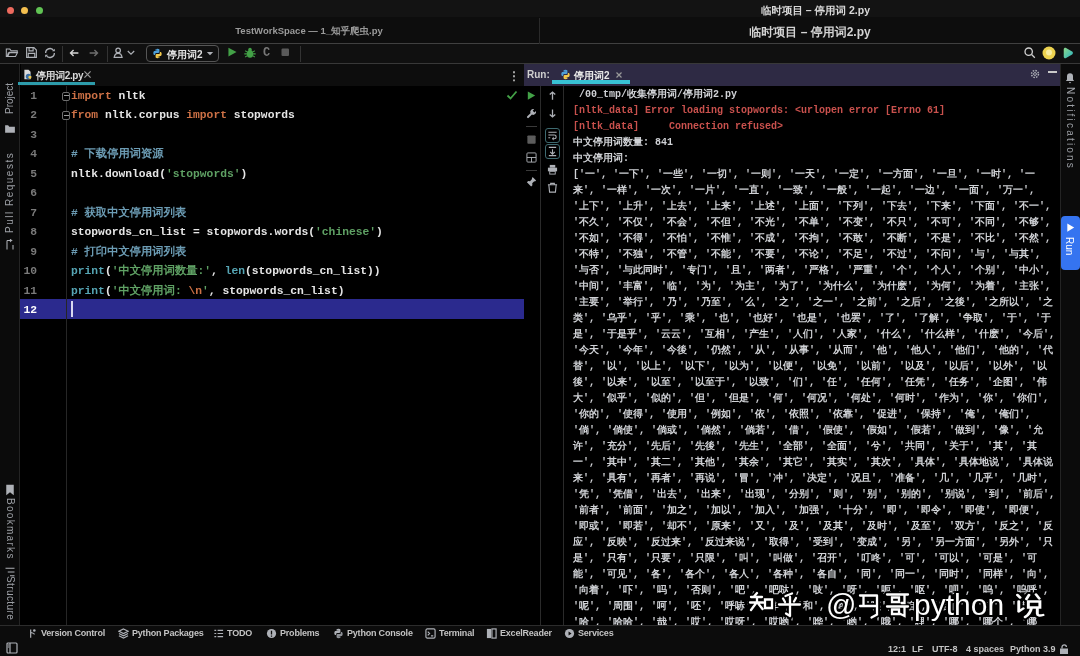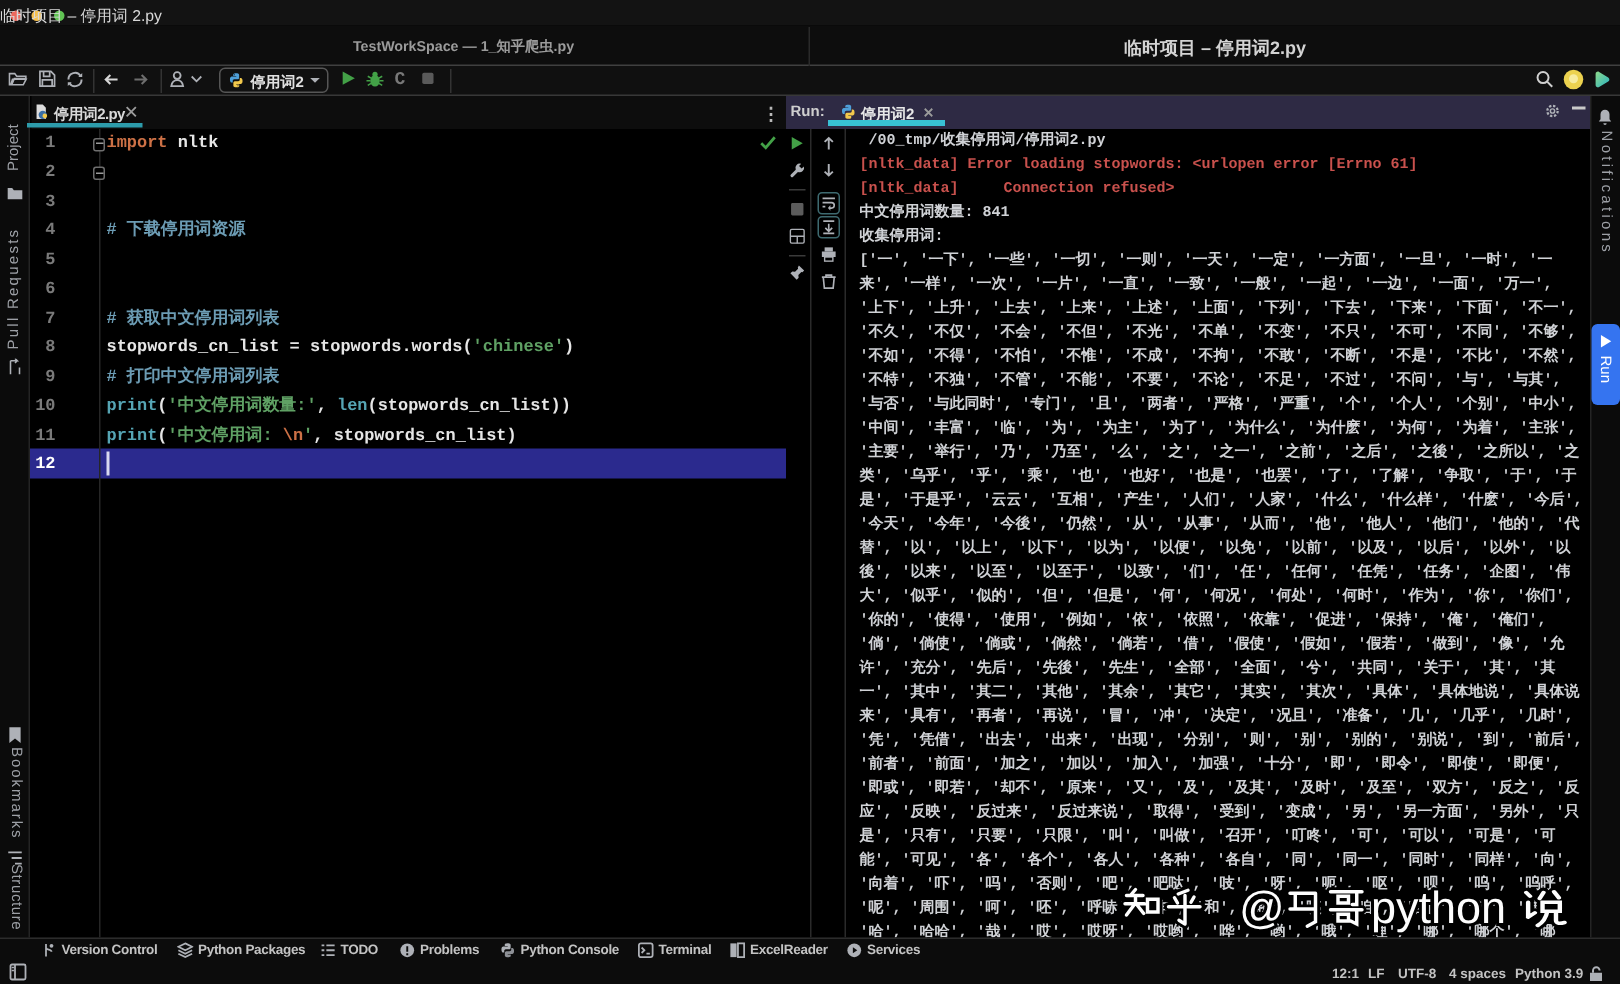--- a/index.html
+++ b/index.html
@@ -1,21 +1,21 @@
 <!DOCTYPE html>
 <html><head><meta charset="utf-8"><style>
 *{margin:0;padding:0;box-sizing:border-box}
 html,body{width:1080px;height:656px;background:#000;overflow:hidden;font-family:"Liberation Sans",sans-serif}
 .abs{position:absolute}
 #stage{position:relative;width:1080px;height:656px;background:#000}
 
 #menubar{left:0;top:0;width:1080px;height:17px;background:#131313}
 #titlebar{left:0;top:17px;width:1080px;height:27px;background:#0d0d0d;border-bottom:1px solid #404040}
 .tl{border-radius:50%;width:7px;height:7px;top:7px}
-#wt1{left:0;top:3.5px;width:870px;text-align:left;font-size:10.5px;font-weight:normal;color:#d9d9d9}
+#wt1{left:0;top:3.5px;width:870px;text-align:right;font-size:10.5px;font-weight:bold;color:#d9d9d9}
 .wt2{font-size:11px;font-weight:bold}
 
 #toolbar{left:0;top:44px;width:1080px;height:20px;background:#101010}
 .sep{width:1px;background:#333;top:46px;height:16px}
 
 #lstrip{left:0;top:64px;width:20px;height:561px;background:#0b0b0b;border-right:1px solid #242424}
 #rstrip{left:1060px;top:64px;width:20px;height:561px;background:#0b0b0b;border-left:1px solid #242424}
 .vlabel{color:#9da0a6;font-size:10px;white-space:nowrap}
 
 #tabbar{left:21px;top:64px;width:503px;height:22px;background:#0d0d0d}
@@ -154,24 +154,26 @@
       <path d="M1.5 1.5 8 8M8 1.5 1.5 8" stroke="#9a9a9a" stroke-width="1.3"></path>
     </svg>
     <div class="abs" style="left:18px;top:82px;width:77px;height:3px;background:#2d9cab"></div>
     <div class="abs" style="left:508px;top:69px;color:#b9b9b9;font-size:12px;font-weight:bold;letter-spacing:0">⋮</div>
 <div class="abs" id="editor">
       <div class="abs" style="left:-1px;top:213px;width:504px;height:20px;background:#2b2a8e"></div>
       <div class="abs" style="left:45px;top:0;width:1px;height:539px;background:#262626"></div>
       <div class="ln" style="left:0;top:0.5px;color:#7a7a7a">1</div>
       <div class="cl" style="top:0.5px"><span class="kw">import</span><span class="wh"> nltk</span></div>
       <div class="ln" style="left:0;top:20.0px;color:#7a7a7a">2</div>
+      <div class="cl" style="top:20.0px"><span class="kw">from</span><span class="wh"> nltk.corpus </span><span class="kw">import</span><span class="wh"> stopwords</span></div>
       <div class="ln" style="left:0;top:39.5px;color:#7a7a7a">3</div>
       <div class="ln" style="left:0;top:59.0px;color:#7a7a7a">4</div>
       <div class="cl" style="top:59.0px"><span class="cm"># 下载停用词资源</span></div>
       <div class="ln" style="left:0;top:78.5px;color:#7a7a7a">5</div>
+      <div class="cl" style="top:78.5px"><span class="wh">nltk.download(</span><span class="st">'stopwords'</span><span class="wh">)</span></div>
       <div class="ln" style="left:0;top:98.0px;color:#7a7a7a">6</div>
       <div class="ln" style="left:0;top:117.5px;color:#7a7a7a">7</div>
       <div class="cl" style="top:117.5px"><span class="cm"># 获取中文停用词列表</span></div>
       <div class="ln" style="left:0;top:137.0px;color:#7a7a7a">8</div>
       <div class="cl" style="top:137.0px"><span class="wh">stopwords_cn_list = stopwords.words(</span><span class="st">'chinese'</span><span class="wh">)</span></div>
       <div class="ln" style="left:0;top:156.5px;color:#7a7a7a">9</div>
       <div class="cl" style="top:156.5px"><span class="cm"># 打印中文停用词列表</span></div>
       <div class="ln" style="left:0;top:176.0px;color:#7a7a7a">10</div>
       <div class="cl" style="top:176.0px"><span class="fn">print</span><span class="wh">(</span><span class="st">'中文停用词数量:'</span><span class="wh">, </span><span class="fn">len</span><span class="wh">(stopwords_cn_list))</span></div>
       <div class="ln" style="left:0;top:195.5px;color:#7a7a7a">11</div>
@@ -244,21 +246,21 @@
       <rect x="3" y="8" width="6" height="3" fill="#000" stroke="#aeb1b7"></rect>
     </svg>
     <svg class="ico" style="left:547px;top:182px" width="11" height="11" viewBox="0 0 12 12">
       <path d="M2 3h8l-.8 8H2.8z M4 3V1.5h4V3M1 3h10" fill="none" stroke="#aeb1b7" stroke-width="1.2"></path>
     </svg>
 <div class="abs" id="console">
       <div class="line"> /00_tmp/收集停用词/停用词2.py</div>
       <div class="line red">[nltk_data] Error loading stopwords: &lt;urlopen error [Errno 61]</div>
       <div class="line red">[nltk_data]     Connection refused&gt;</div>
       <div class="line">中文停用词数量: 841</div>
-      <div class="line">收集停用词: </div>
+      <div class="line">中文停用词: </div>
       <div id="wrapblock">['一', '一下', '一些', '一切', '一则', '一天', '一定', '一方面', '一旦', '一时', '一来', '一样', '一次', '一片', '一直', '一致', '一般', '一起', '一边', '一面', '万一', '上下', '上升', '上去', '上来', '上述', '上面', '下列', '下去', '下来', '下面', '不一', '不久', '不仅', '不会', '不但', '不光', '不单', '不变', '不只', '不可', '不同', '不够', '不如', '不得', '不怕', '不惟', '不成', '不拘', '不敢', '不断', '不是', '不比', '不然', '不特', '不独', '不管', '不能', '不要', '不论', '不足', '不过', '不问', '与', '与其', '与否', '与此同时', '专门', '且', '两者', '严格', '严重', '个', '个人', '个别', '中小', '中间', '丰富', '临', '为', '为主', '为了', '为什么', '为什麽', '为何', '为着', '主张', '主要', '举行', '乃', '乃至', '么', '之', '之一', '之前', '之后', '之後', '之所以', '之类', '乌乎', '乎', '乘', '也', '也好', '也是', '也罢', '了', '了解', '争取', '于', '于是', '于是乎', '云云', '互相', '产生', '人们', '人家', '什么', '什么样', '什麽', '今后', '今天', '今年', '今後', '仍然', '从', '从事', '从而', '他', '他人', '他们', '他的', '代替', '以', '以上', '以下', '以为', '以便', '以免', '以前', '以及', '以后', '以外', '以後', '以来', '以至', '以至于', '以致', '们', '任', '任何', '任凭', '任务', '企图', '伟大', '似乎', '似的', '但', '但是', '何', '何况', '何处', '何时', '作为', '你', '你们', '你的', '使得', '使用', '例如', '依', '依照', '依靠', '促进', '保持', '俺', '俺们', '倘', '倘使', '倘或', '倘然', '倘若', '借', '假使', '假如', '假若', '做到', '像', '允许', '充分', '先后', '先後', '先生', '全部', '全面', '兮', '共同', '关于', '其', '其一', '其中', '其二', '其他', '其余', '其它', '其实', '其次', '具体', '具体地说', '具体说来', '具有', '再者', '再说', '冒', '冲', '决定', '况且', '准备', '几', '几乎', '几时', '凭', '凭借', '出去', '出来', '出现', '分别', '则', '别', '别的', '别说', '到', '前后', '前者', '前面', '加之', '加以', '加入', '加强', '十分', '即', '即令', '即使', '即便', '即或', '即若', '却不', '原来', '又', '及', '及其', '及时', '及至', '双方', '反之', '反应', '反映', '反过来', '反过来说', '取得', '受到', '变成', '另', '另一方面', '另外', '只是', '只有', '只要', '只限', '叫', '叫做', '召开', '叮咚', '可', '可以', '可是', '可能', '可见', '各', '各个', '各人', '各种', '各自', '同', '同一', '同时', '同样', '向', '向着', '吓', '吗', '否则', '吧', '吧哒', '吱', '呀', '呃', '呕', '呗', '呜', '呜呼', '呢', '周围', '呵', '呸', '呼哧', '咋', '和', '咚', '咦', '咱', '咱们', '咳', '哇', '哈', '哈哈', '哉', '哎', '哎呀', '哎哟', '哗', '哟', '哦', '哩', '哪', '哪个', '哪些', '哪儿', '哪天', '哪年', '哪怕', '哪样', '哪边', '哪里', '哼', '哼唷', '唉', '啊', '啐', '啥', '啦', '啪达', '喂', '喏', '喔唷', '嗡嗡', '嗬', '嗯', '嗳', '嘎', '嘎登', '嘘', '嘛', '嘻', '嘿', '因', '因为', '因此', '因而', '固然', '在', '在下', '地', '坚决', '坚持', '基本', '处理', '复杂', '多', '多少', '多数', '多次', '大力', '大多数', '大大', '大家', '大批', '大约', '大量', '失去', '她', '她们', '她的', '好的', '好象', '如', '如上所述', '如下', '如何', '如其', '如果', '如此', '如若', '存在', '宁', '宁可', '宁愿', '宁肯', '它', '它们', '它们的', '它的', '安全', '完全', '完成', '定', '实现', '实际', '宣布', '容易', '密切', '对', '对于', '对应', '将', '少数', '尔后', '尚且', '尤其', '就', '就是', '就是说', '尽', '尽管', '属于', '岂但', '左右', '巨大', '巩固', '己', '已经', '帮助', '常常', '并', '并不', '并不是', '并且', '并没有', '广大', '广泛', '应当', '应用', '应该', '开外', '开始', '开展', '引起', '强烈', '强调', '归', '当', '当前', '当时', '当然', '当着', '形成', '彻底', '彼', '彼此', '往', '往往', '待', '後来', '後面', '得', '得出', '得到', '心里', '必然', '必要', '必须', '怎', '怎么', '怎么办', '怎么样', '怎样', '怎麽', '总之', '总是', '总的来看', '总的来说', '总的说来', '总结', '总而言之', '恰恰相反', '您', '意思', '愿意', '慢说', '成为', '我', '我们', '我的', '或', '或是', '或者', '战斗', '所', '所以', '所有', '所谓', '打', '扩大', '把', '抑或', '拿', '按', '按照', '换句话说', '换言之', '据', '掌握', '接着', '接著', '故', '故此', '整个', '方便', '方面', '旁人', '无宁', '无法', '无论', '既', '既是', '既然', '时候', '明显', '明确', '是', '是否', '是的', '显然', '显著', '普通', '普遍', '暗中', '更加', '曾经', '替', '最后', '最大', '最好', '最後', '最近', '最高', '有', '有些', '有关', '有利', '有力', '有所', '有效', '有时', '有点', '有的', '有着', '有著', '望', '朝', '朝着', '本', '本着', '来', '来着', '极了', '构成', '果然', '果真', '某', '某个', '某些', '根据', '根本', '欢迎', '正在', '正如', '正常', '此', '此外', '此时', '此间', '毋宁', '每', '每个', '每天', '每年', '每当', '比', '比如', '比方', '比较', '毫不', '没有', '沿', '沿着', '注意', '深入', '清楚', '满足', '漫说', '焉', '然则', '然后', '然後', '然而', '照', '照着', '特别是', '特殊', '特点', '现代', '现在', '甚么', '甚而', '甚至', '用', '由', '由于', '由此可见', '的', '的话', '目前', '直到', '直接', '相似', '相信', '相反', '相同', '相对', '相对而言', '相应', '相当', '相等', '省得', '看出', '看到', '看来', '看看', '看见', '真是', '真正', '着', '着呢', '矣', '知道', '确定', '离', '积极', '移动', '突出', '突然', '立即', '第', '等', '等等', '管', '紧接着', '纵', '纵令', '纵使', '纵然', '练习', '组成', '经', '经常', '经过', '结合', '结果', '给', '绝对', '继续', '继而', '维持', '综上所述', '罢了', '考虑', '者', '而', '而且', '而况', '而外', '而已', '而是', '而言', '联系', '能', '能否', '能够', '腾', '自', '自个儿', '自从', '自各儿', '自家', '自己', '自身', '至', '至于', '良好', '若', '若是', '若非', '范围', '莫若', '获得', '虽', '虽则', '虽然', '虽说', '行为', '行动', '表明', '表示', '被', '要', '要不', '要不是', '要不然', '要么', '要是', '要求', '规定', '觉得', '认为', '认真', '认识', '让', '许多', '论', '设使', '设若', '该', '说明', '诸位', '谁', '谁知', '赶', '起', '起来', '起见', '趁', '趁着', '越是', '跟', '转动', '转变', '转贴', '较', '较之', '边', '达到', '迅速', '过', '过去', '过来', '运用', '还是', '还有', '这', '这个', '这么', '这么些', '这么样', '这么点儿', '这些', '这会儿', '这儿', </div>
     </div>
 <div class="abs" id="statusbar"></div>
 <div class="sbitem" style="left:27px"><svg width="11" height="11" viewBox="0 0 12 12" style="vertical-align:top">
         <path d="M4 1.5v9M4 4c0 2 4 1 4 3" stroke="#aeb1b7" stroke-width="1.3" fill="none"></path>
         <circle cx="8" cy="2.8" r="1.4" fill="#aeb1b7"></circle>
       </svg><span style="margin-left:3px;vertical-align:top">Version Control</span></div>
     <div class="sbitem" style="left:118px"><svg width="11" height="11" viewBox="0 0 12 12" style="vertical-align:top">
         <path d="M6 1 11 3.5 6 6 1 3.5z M1 6l5 2.5L11 6M1 8.5 6 11l5-2.5" stroke="#aeb1b7" stroke-width="1.3" fill="none"></path>
       </svg><span style="margin-left:3px;vertical-align:top">Python Packages</span></div>

